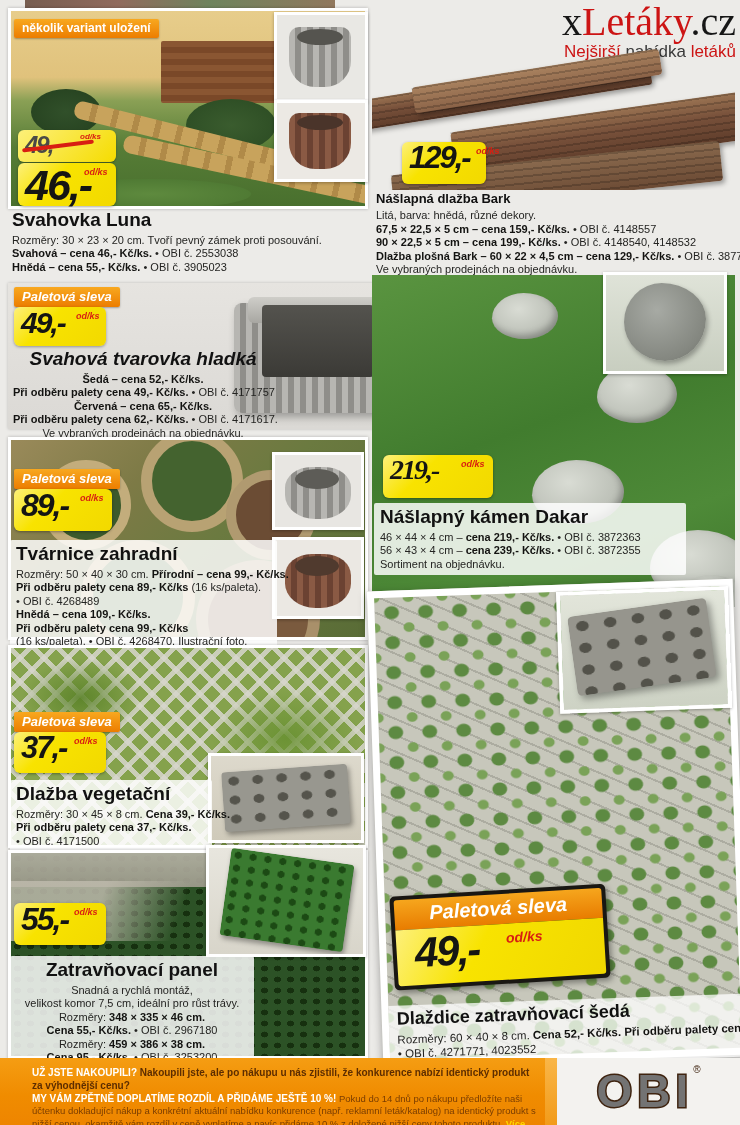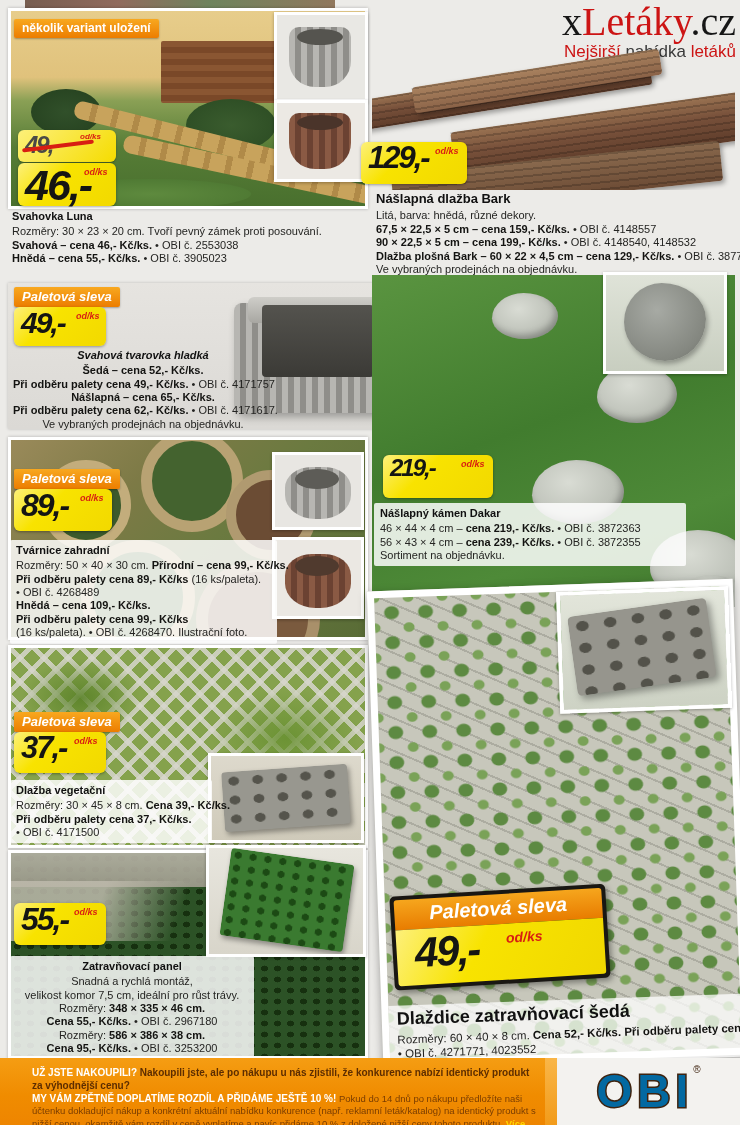--- a/index.html
+++ b/index.html
@@ -18,21 +18,21 @@
         border-radius:6px;box-shadow:0 1px 3px rgba(0,0,0,.35);}
   .pnum{position:absolute;left:7px;top:0px;font-weight:bold;font-style:italic;
         letter-spacing:-2px;color:#151513;line-height:1.05;}
   .punit{position:absolute;font-weight:bold;font-style:italic;color:#d81e12;font-size:9px;letter-spacing:0;}
   .pold{position:absolute;background:linear-gradient(135deg,#fdf07a,#f5dc00);border-radius:6px;
         box-shadow:0 1px 2px rgba(0,0,0,.3);}
   .pold .pnum{color:#4a4a46;}
   .strike{position:absolute;left:4px;top:14px;width:72px;height:4px;background:#d81e12;
         transform:rotate(-7deg);border-radius:2px;}
   
-  .ptitle{font-weight:bold;font-size:11px;color:#111;line-height:1.1;margin:0 0 3px 0;}
+  .ptitle{font-weight:bold;font-size:19px;color:#111;line-height:1.1;margin:0 0 3px 0;}
   .ptitle.it{font-style:italic;}
   .plines{font-size:11px;line-height:1.22;color:#242422;}
   .plines .tl{white-space:nowrap;}
   .bseg{font-weight:bold;color:#131311;}
   .panel{background:rgba(255,255,255,.84);border-radius:2px;padding:4px 6px;}
   
   .xlogo{font-family:"Liberation Serif",serif;font-size:40px;line-height:1;}
   .xlogo .blk{color:#161616;} .xlogo .red{color:#cc1414;}
   .tagline{font-size:17px;font-family:"Liberation Sans",sans-serif;}
   .tagline .red{color:#cc1414;} .tagline .blk{color:#3a3a3a;}
@@ -49,21 +49,21 @@
   .footer-band{position:absolute;left:0;top:1058px;width:557px;height:67px;
         background:linear-gradient(180deg,#f59d13 0%,#f08c00 55%,#ee8500 100%);}
   .footer-strip{position:absolute;left:545px;top:1058px;width:12px;height:67px;
         background:linear-gradient(180deg,#f9b648,#f29b1a);}
   .footer-white{position:absolute;left:557px;top:1058px;width:183px;height:67px;background:#f3f2ef;}
   .ftext{position:absolute;left:32px;top:1066px;width:505px;font-size:10px;line-height:1.3;color:#6b3300;}
   .ftext .w{color:#fff;font-weight:bold;}
   .ftext .d{font-weight:bold;color:#5d2d00;}
   .ftext .n{font-weight:normal;color:#7a3d00;}
   .ftext .lnk{color:#ffd800;font-weight:bold;}
-  .obi{font-weight:bold;font-size:46px;letter-spacing:5px;color:#0369a1;
+  .obi{font-weight:bold;font-size:46px;letter-spacing:5px;color:#737373;
        -webkit-text-stroke:3px #3f2410;paint-order:stroke fill;font-family:"Liberation Sans",sans-serif;}
   .obi-reg{font-size:10px;color:#3f2410;vertical-align:top;-webkit-text-stroke:0;}
   
   .stone{position:absolute;background:radial-gradient(ellipse at 40% 35%,#d9dcd4,#b9bdb4 70%,#9aa096);
          border-radius:48% 52% 50% 50%/55% 50% 50% 45%;box-shadow:inset -3px -4px 6px rgba(0,0,0,.25);}
   .plank{position:absolute;background:linear-gradient(180deg,#9a7352,#77503a 45%,#5e3c2a);
          border-radius:4px;box-shadow:2px 3px 5px rgba(0,0,0,.35);}
   .plank::before{content:"";position:absolute;inset:0;
          background:repeating-linear-gradient(180deg,rgba(0,0,0,.18) 0 2px,transparent 2px 7px);}
   .fluted{background:repeating-linear-gradient(90deg,#b7b6b2 0 6px,#8f8e8a 6px 12px);}
@@ -121,21 +121,21 @@
   <div class="flag it" style="left:14px;top:287px;">Paletová sleva</div>
   <div class="pbadge" style="left:14px;top:307px;width:92px;height:39px;">
     <span class="pnum" style="font-size:30px;">49,-</span>
     <span class="punit" style="left:62px;top:4px;">od/ks</span>
   </div>
   <div class="abs" style="left:13px;top:349px;width:260px;text-align:center;">
     <div class="ptitle it">Svahová tvarovka hladká</div>
     <div class="plines">
         <div class="tl"><span class="bseg">Šedá – cena 52,- Kč/ks.</span></div>
         <div class="tl"><span class="bseg">Při odběru palety cena 49,- Kč/ks.</span><span> • OBI č. 4171757</span></div>
-        <div class="tl"><span class="bseg">Nášlapná – cena 65,- Kč/ks.</span></div>
+        <div class="tl"><span class="bseg">Červená – cena 65,- Kč/ks.</span></div>
         <div class="tl"><span class="bseg">Při odběru palety cena 62,- Kč/ks.</span><span> • OBI č. 4171617.</span></div>
         <div class="tl"><span>Ve vybraných prodejnách na objednávku.</span></div>
       </div>
   </div>
 
   <div class="photo" style="left:8px;top:437px;width:354px;height:197px;background:linear-gradient(135deg,#9a8a5a 0%,#7d7a46 30%,#6b7a40 55%,#596c36 100%);">
     <div class="abs" style="left:30px;top:20px;width:70px;height:70px;border:10px solid #c3ad7c;border-radius:50%;background:#3c5a2c;"></div>
     <div class="abs" style="left:130px;top:-10px;width:80px;height:80px;border:11px solid #b8a273;border-radius:50%;background:#44632f;"></div>
     <div class="abs" style="left:70px;top:100px;width:90px;height:90px;border:12px solid #bfa878;border-radius:50%;background:#50703a;"></div>
     <div class="abs" style="left:185px;top:120px;width:100px;height:95px;border:12px solid #a9906a;border-radius:50%;background:#7a5a3e;"></div>
@@ -198,41 +198,41 @@
     <span class="pnum" style="font-size:32px;">55,-</span>
     <span class="punit" style="left:60px;top:4px;">od/ks</span>
   </div>
   <div class="abs panel" style="left:10px;top:956px;width:232px;text-align:center;">
     <div class="ptitle">Zatravňovací panel</div>
     <div class="plines">
         <div class="tl"><span>Snadná a rychlá montáž,</span></div>
         <div class="tl"><span>velikost komor 7,5 cm, ideální pro růst trávy.</span></div>
         <div class="tl"><span>Rozměry: </span><span class="bseg">348 × 335 × 46 cm.</span></div>
         <div class="tl"><span class="bseg">Cena 55,- Kč/ks.</span><span> • OBI č. 2967180</span></div>
-        <div class="tl"><span>Rozměry: </span><span class="bseg">586 × 386 × 38 cm.</span></div>
+        <div class="tl"><span>Rozměry: </span><span class="bseg">459 × 386 × 38 cm.</span></div>
         <div class="tl"><span class="bseg">Cena 95,- Kč/ks.</span><span> • OBI č. 3253200</span></div>
       </div>
   </div>
 
   <div class="abs" style="left:440px;top:2px;width:296px;text-align:right;">
     <div class="xlogo">
       <span class="blk">x</span><span class="red">Letáky</span><span class="blk">.cz</span>
     </div>
     <div class="tagline">
       <span class="red">Nejširší</span><span class="blk"> nabídka </span><span class="red">letáků</span>
     </div>
   </div>
 
   <div class="abs" style="left:372px;top:40px;width:363px;height:150px;overflow:hidden;">
     <div class="plank" style="left:-20px;top:38px;width:300px;height:30px;transform:rotate(-9deg);"></div>
     <div class="plank" style="left:40px;top:28px;width:250px;height:26px;transform:rotate(-9deg);background:linear-gradient(180deg,#a9825f,#8a6247);"></div>
     <div class="plank" style="left:80px;top:70px;width:320px;height:48px;transform:rotate(-8deg);"></div>
     <div class="plank" style="left:20px;top:118px;width:330px;height:40px;transform:rotate(-6deg);background:linear-gradient(180deg,#8a6a4e,#6b4a34);"></div>
   </div>
-  <div class="pbadge" style="left:361px;top:142px;width:106px;height:42px;">
+  <div class="pbadge" style="left:402px;top:142px;width:84px;height:42px;">
     <span class="pnum" style="font-size:31px;">129,-</span>
     <span class="punit" style="left:74px;top:4px;">od/ks</span>
   </div>
   <div class="abs" style="left:376px;top:192px;width:360px;">
     <div class="ptitle" style="font-size:13px;">Nášlapná dlažba Bark</div>
     <div class="plines">
         <div class="tl"><span>Litá, barva: hnědá, různé dekory.</span></div>
         <div class="tl"><span class="bseg">67,5 × 22,5 × 5 cm – cena 159,- Kč/ks.</span><span> • OBI č. 4148557</span></div>
         <div class="tl"><span class="bseg">90 × 22,5 × 5 cm – cena 199,- Kč/ks.</span><span> • OBI č. 4148540, 4148532</span></div>
         <div class="tl"><span class="bseg">Dlažba plošná Bark – 60 × 22 × 4,5 cm – cena 129,- Kč/ks.</span><span> • OBI č. 3877966</span></div>
@@ -245,21 +245,21 @@
     <div class="stone" style="left:225px;top:90px;width:80px;height:58px;"></div>
     <div class="stone" style="left:160px;top:185px;width:92px;height:64px;"></div>
     <div class="stone" style="left:278px;top:255px;width:100px;height:70px;"></div>
 
     <div class="stone" style="left:305px;top:300px;width:70px;height:50px;"></div>
   </div>
   <div class="inset" style="left:603px;top:272px;width:118px;height:96px;background:linear-gradient(180deg,#dfe3d8,#c8cec0);">
     <div style="position:absolute;left:18px;top:8px;width:82px;height:78px;background:radial-gradient(circle at 40% 35%,#a7aaa4,#848780 70%,#6e716a);border-radius:46% 54% 50% 50%/50% 46% 54% 50%;box-shadow:2px 3px 5px rgba(0,0,0,.3);"></div>
   </div>
   <div class="pbadge" style="left:383px;top:455px;width:110px;height:43px;">
-    <span class="pnum" style="font-size:24px;">219,-</span>
+    <span class="pnum" style="font-size:28px;font-family:Liberation Serif, serif;">219,-</span>
     <span class="punit" style="left:78px;top:4px;">od/ks</span>
   </div>
   <div class="abs panel" style="left:374px;top:503px;width:300px;">
     <div class="ptitle">Nášlapný kámen Dakar</div>
     <div class="plines">
         <div class="tl"><span>46 × 44 × 4 cm – </span><span class="bseg">cena 219,- Kč/ks.</span><span> • OBI č. 3872363</span></div>
         <div class="tl"><span>56 × 43 × 4 cm – </span><span class="bseg">cena 239,- Kč/ks.</span><span> • OBI č. 3872355</span></div>
         <div class="tl"><span>Sortiment na objednávku.</span></div>
       </div>
   </div>

